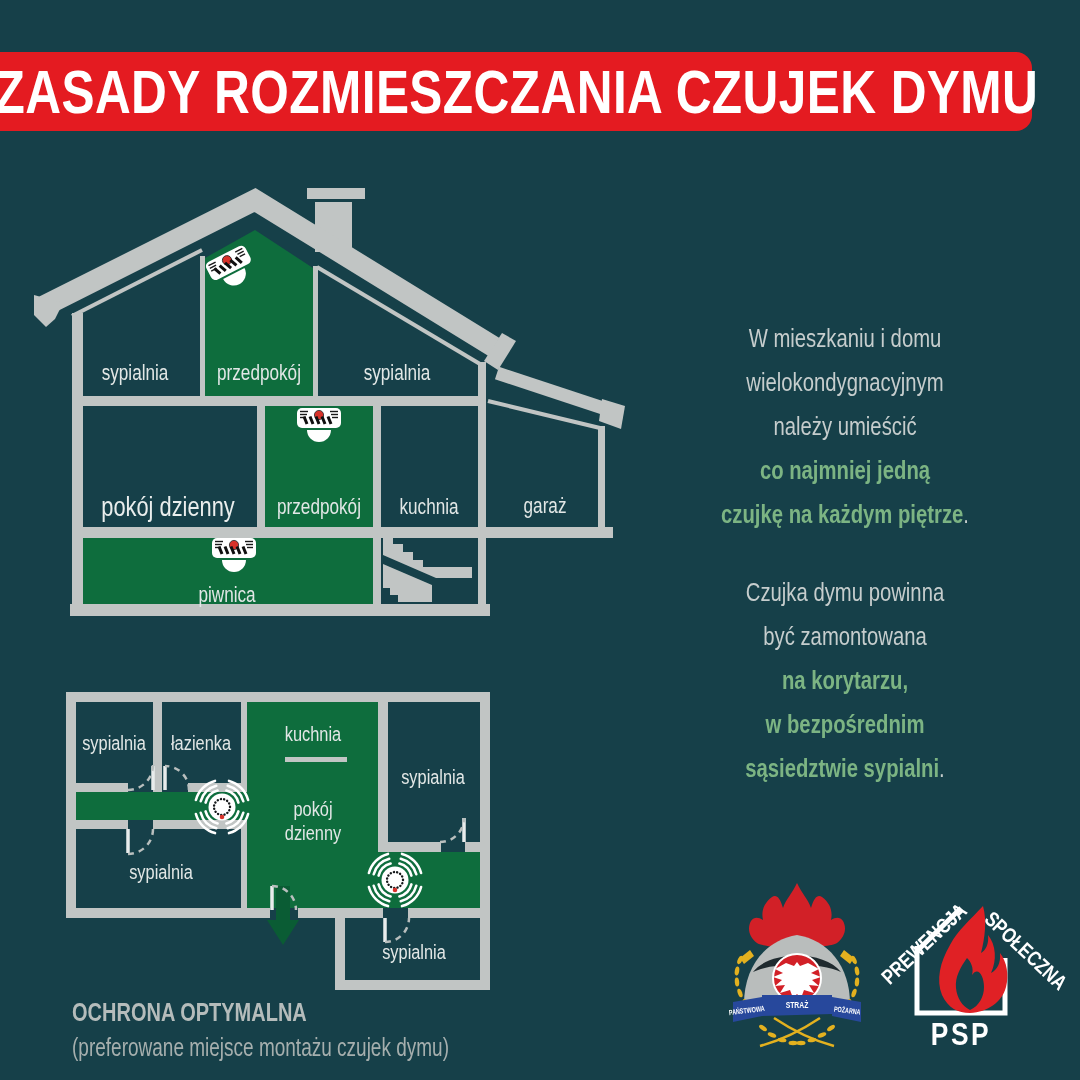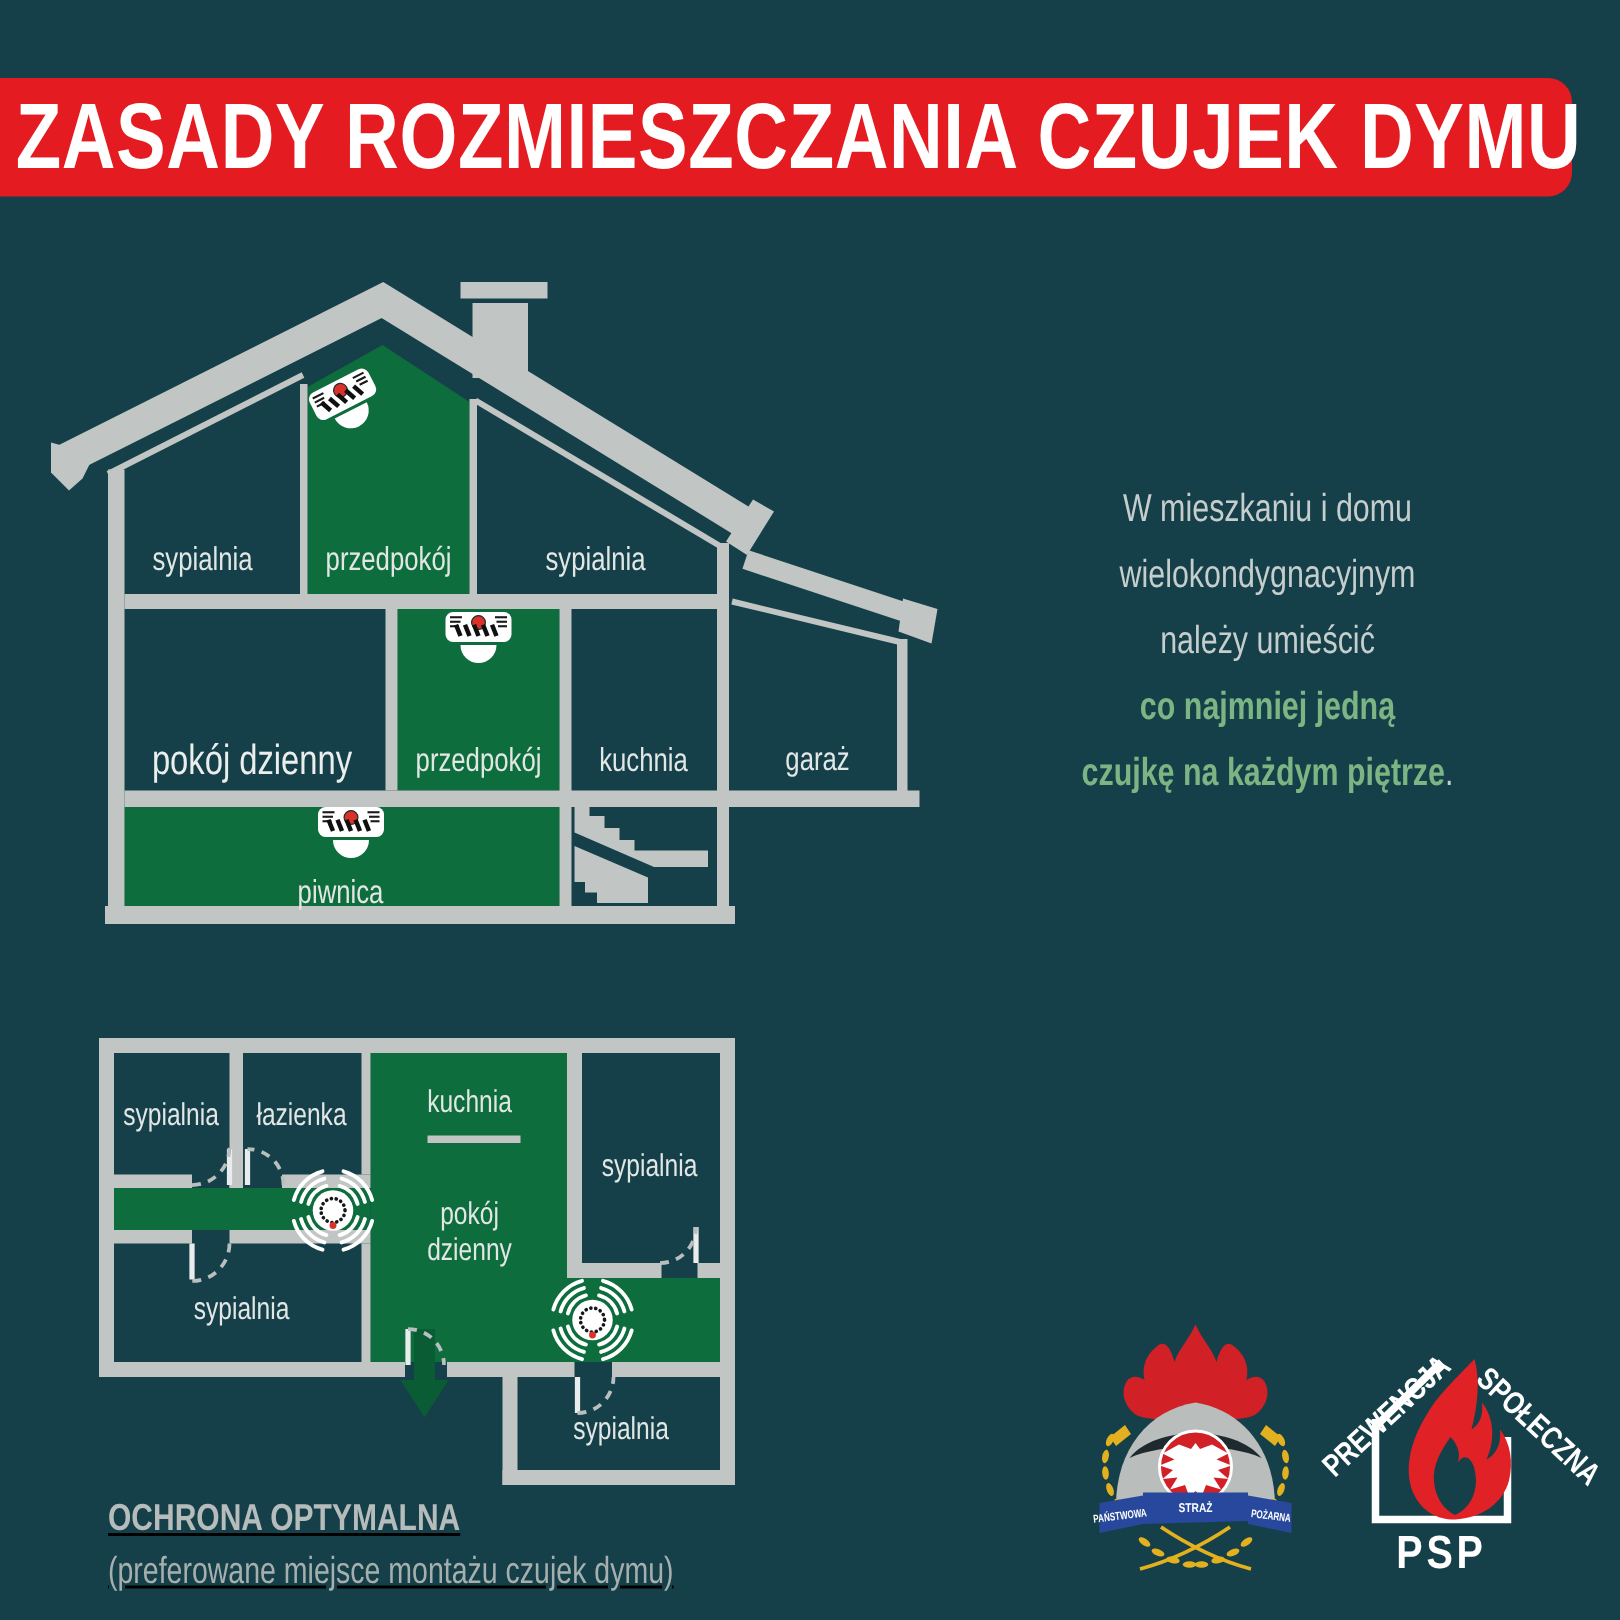--- a/index.html
+++ b/index.html
@@ -1,30 +1,30 @@
 <!DOCTYPE html>
 <html><head>
 <meta charset="utf-8">
 <style>
   html,body{margin:0;padding:0;background:#0d2b33;}
   .stage{position:relative;width:1080px;height:1080px;background:#164049;overflow:hidden;
          font-family:"Liberation Sans",sans-serif;}
   .abs{position:absolute;}
   
   .banner{position:absolute;left:0;top:52px;width:1032px;height:79px;background:#e41b21;
-          border-radius:0 16px 16px 0;display:flex;align-items:center;justify-content:center;padding-left:16px;}
+          border-radius:0 16px 16px 0;display:flex;align-items:center;justify-content:center;}
   .banner span{color:#ffffff;font-weight:bold;font-size:62px;white-space:nowrap;
                transform:scaleX(0.8);letter-spacing:0.5px;}
   
   .rtext{position:absolute;left:620px;width:450px;text-align:center;font-size:26px;line-height:44px;}
   .rt-inner{transform:scaleX(0.78);transform-origin:50% 0;}
   .rt-gray{color:#c6cdcd;}
   .rt-green{color:#7cb483;font-weight:bold;}
   
-  .caption{position:absolute;left:72px;top:998px;text-decoration:underline;}
+  .caption{position:absolute;left:72px;top:998px;}
   .cap-title{font-size:25px;font-weight:bold;color:#b5bcbb;white-space:nowrap;
              transform:scaleX(0.8);transform-origin:0 0;}
   .cap-sub{font-size:25px;color:#a6afae;white-space:nowrap;margin-top:6px;
            transform:scaleX(0.76);transform-origin:0 0;}
   
   text{font-family:"Liberation Sans",sans-serif;}
   .lbl{fill:#e2e7e6;font-size:21px;}
   .lbl2{fill:#e2e7e6;font-size:22px;}
   .lbl-lg{fill:#eaeeed;font-size:28px;}
   .wall{fill:#c1c5c4;}
@@ -197,20 +197,29 @@
   <div class="rtext" style="top:316px">
     <div class="rt-inner">
       <div class="rt-gray">W mieszkaniu i domu</div>
       <div class="rt-gray">wielokondygnacyjnym</div>
       <div class="rt-gray">należy umieścić</div>
       <div class="rt-green">co najmniej jedną</div>
       <div><span class="rt-green">czujkę na każdym piętrze</span><span class="rt-gray">.</span></div>
     </div>
   </div>
 
+  <div class="rtext" style="top:570px">
+    <div class="rt-inner">
+      <div class="rt-gray">Czujka dymu powinna</div>
+      <div class="rt-gray">być zamontowana</div>
+      <div class="rt-green">na korytarzu,</div>
+      <div class="rt-green">w bezpośrednim</div>
+      <div><span class="rt-green">sąsiedztwie sypialni</span><span class="rt-gray">.</span></div>
+    </div>
+  </div>
 
   <div class="caption">
     <div class="cap-title">OCHRONA OPTYMALNA</div>
     <div class="cap-sub">(preferowane miejsce montażu czujek dymu)</div>
   </div>
 
   <svg class="abs" style="left:725px;top:870px" width="345" height="192" viewBox="725 870 345 192">
 
     <g>
       <path d="M797,883 C792,894 786,899 783,908 C780,897 776,894 772,897 C764,903 761,911 763,920

